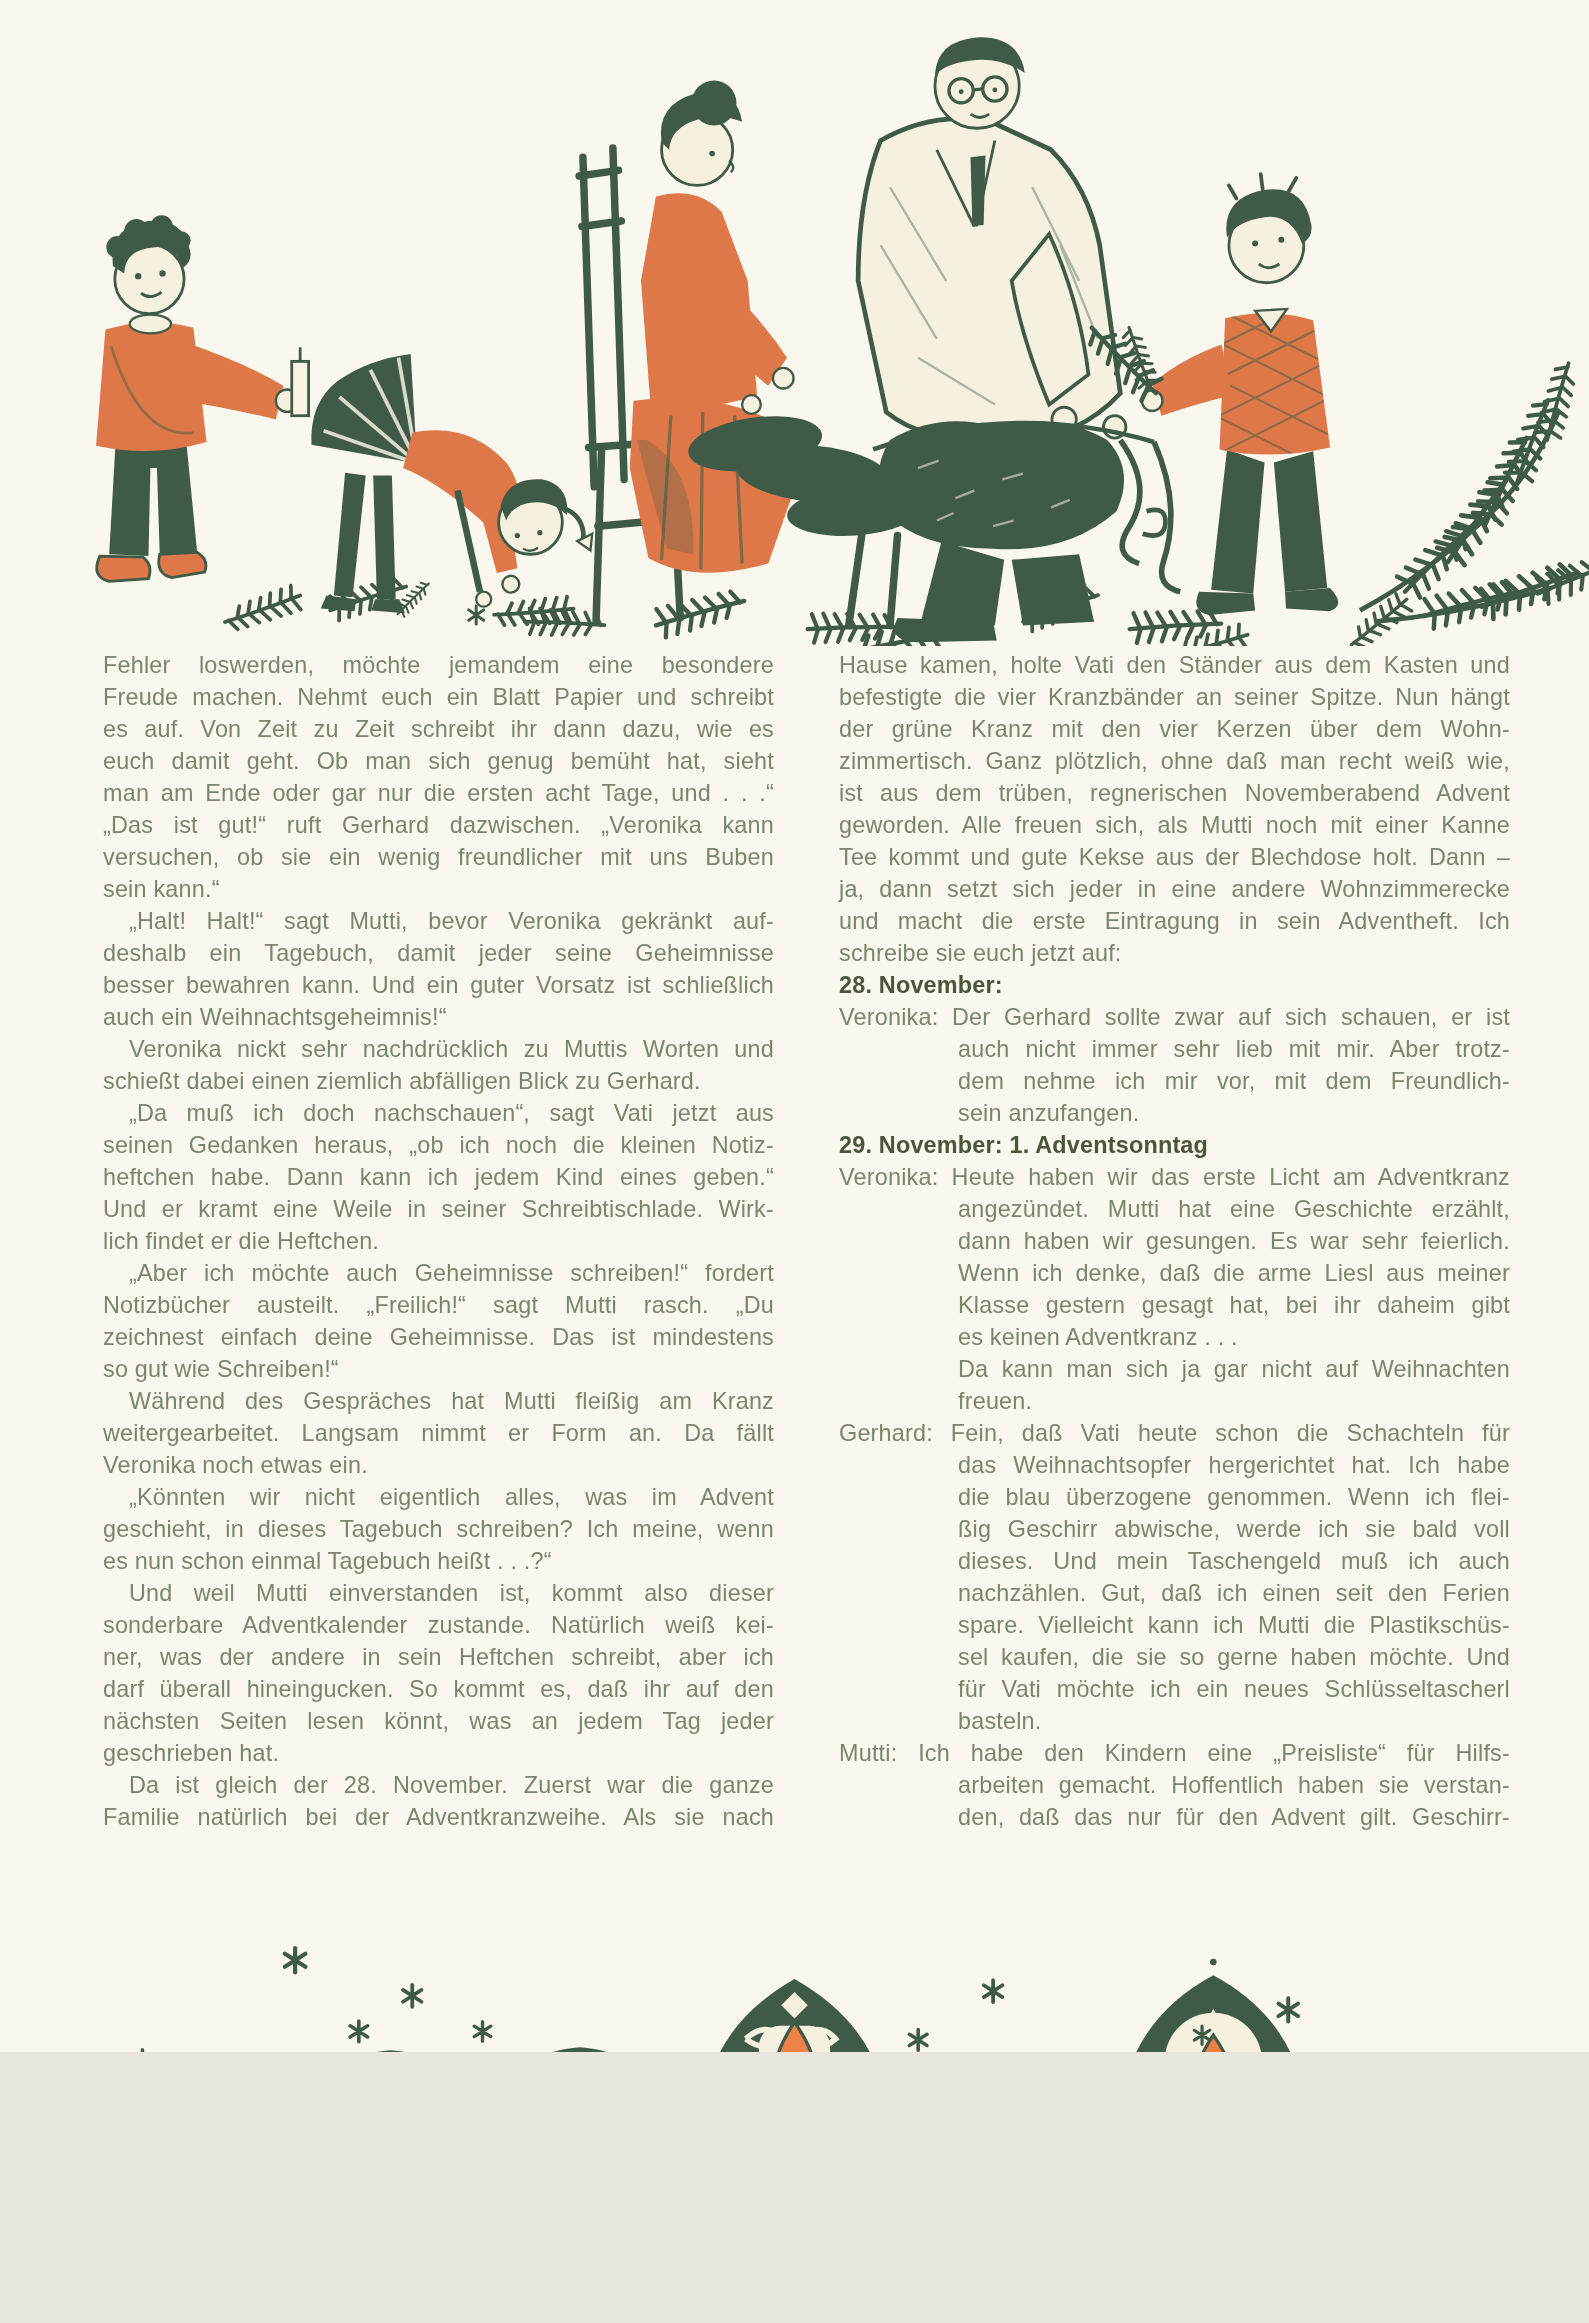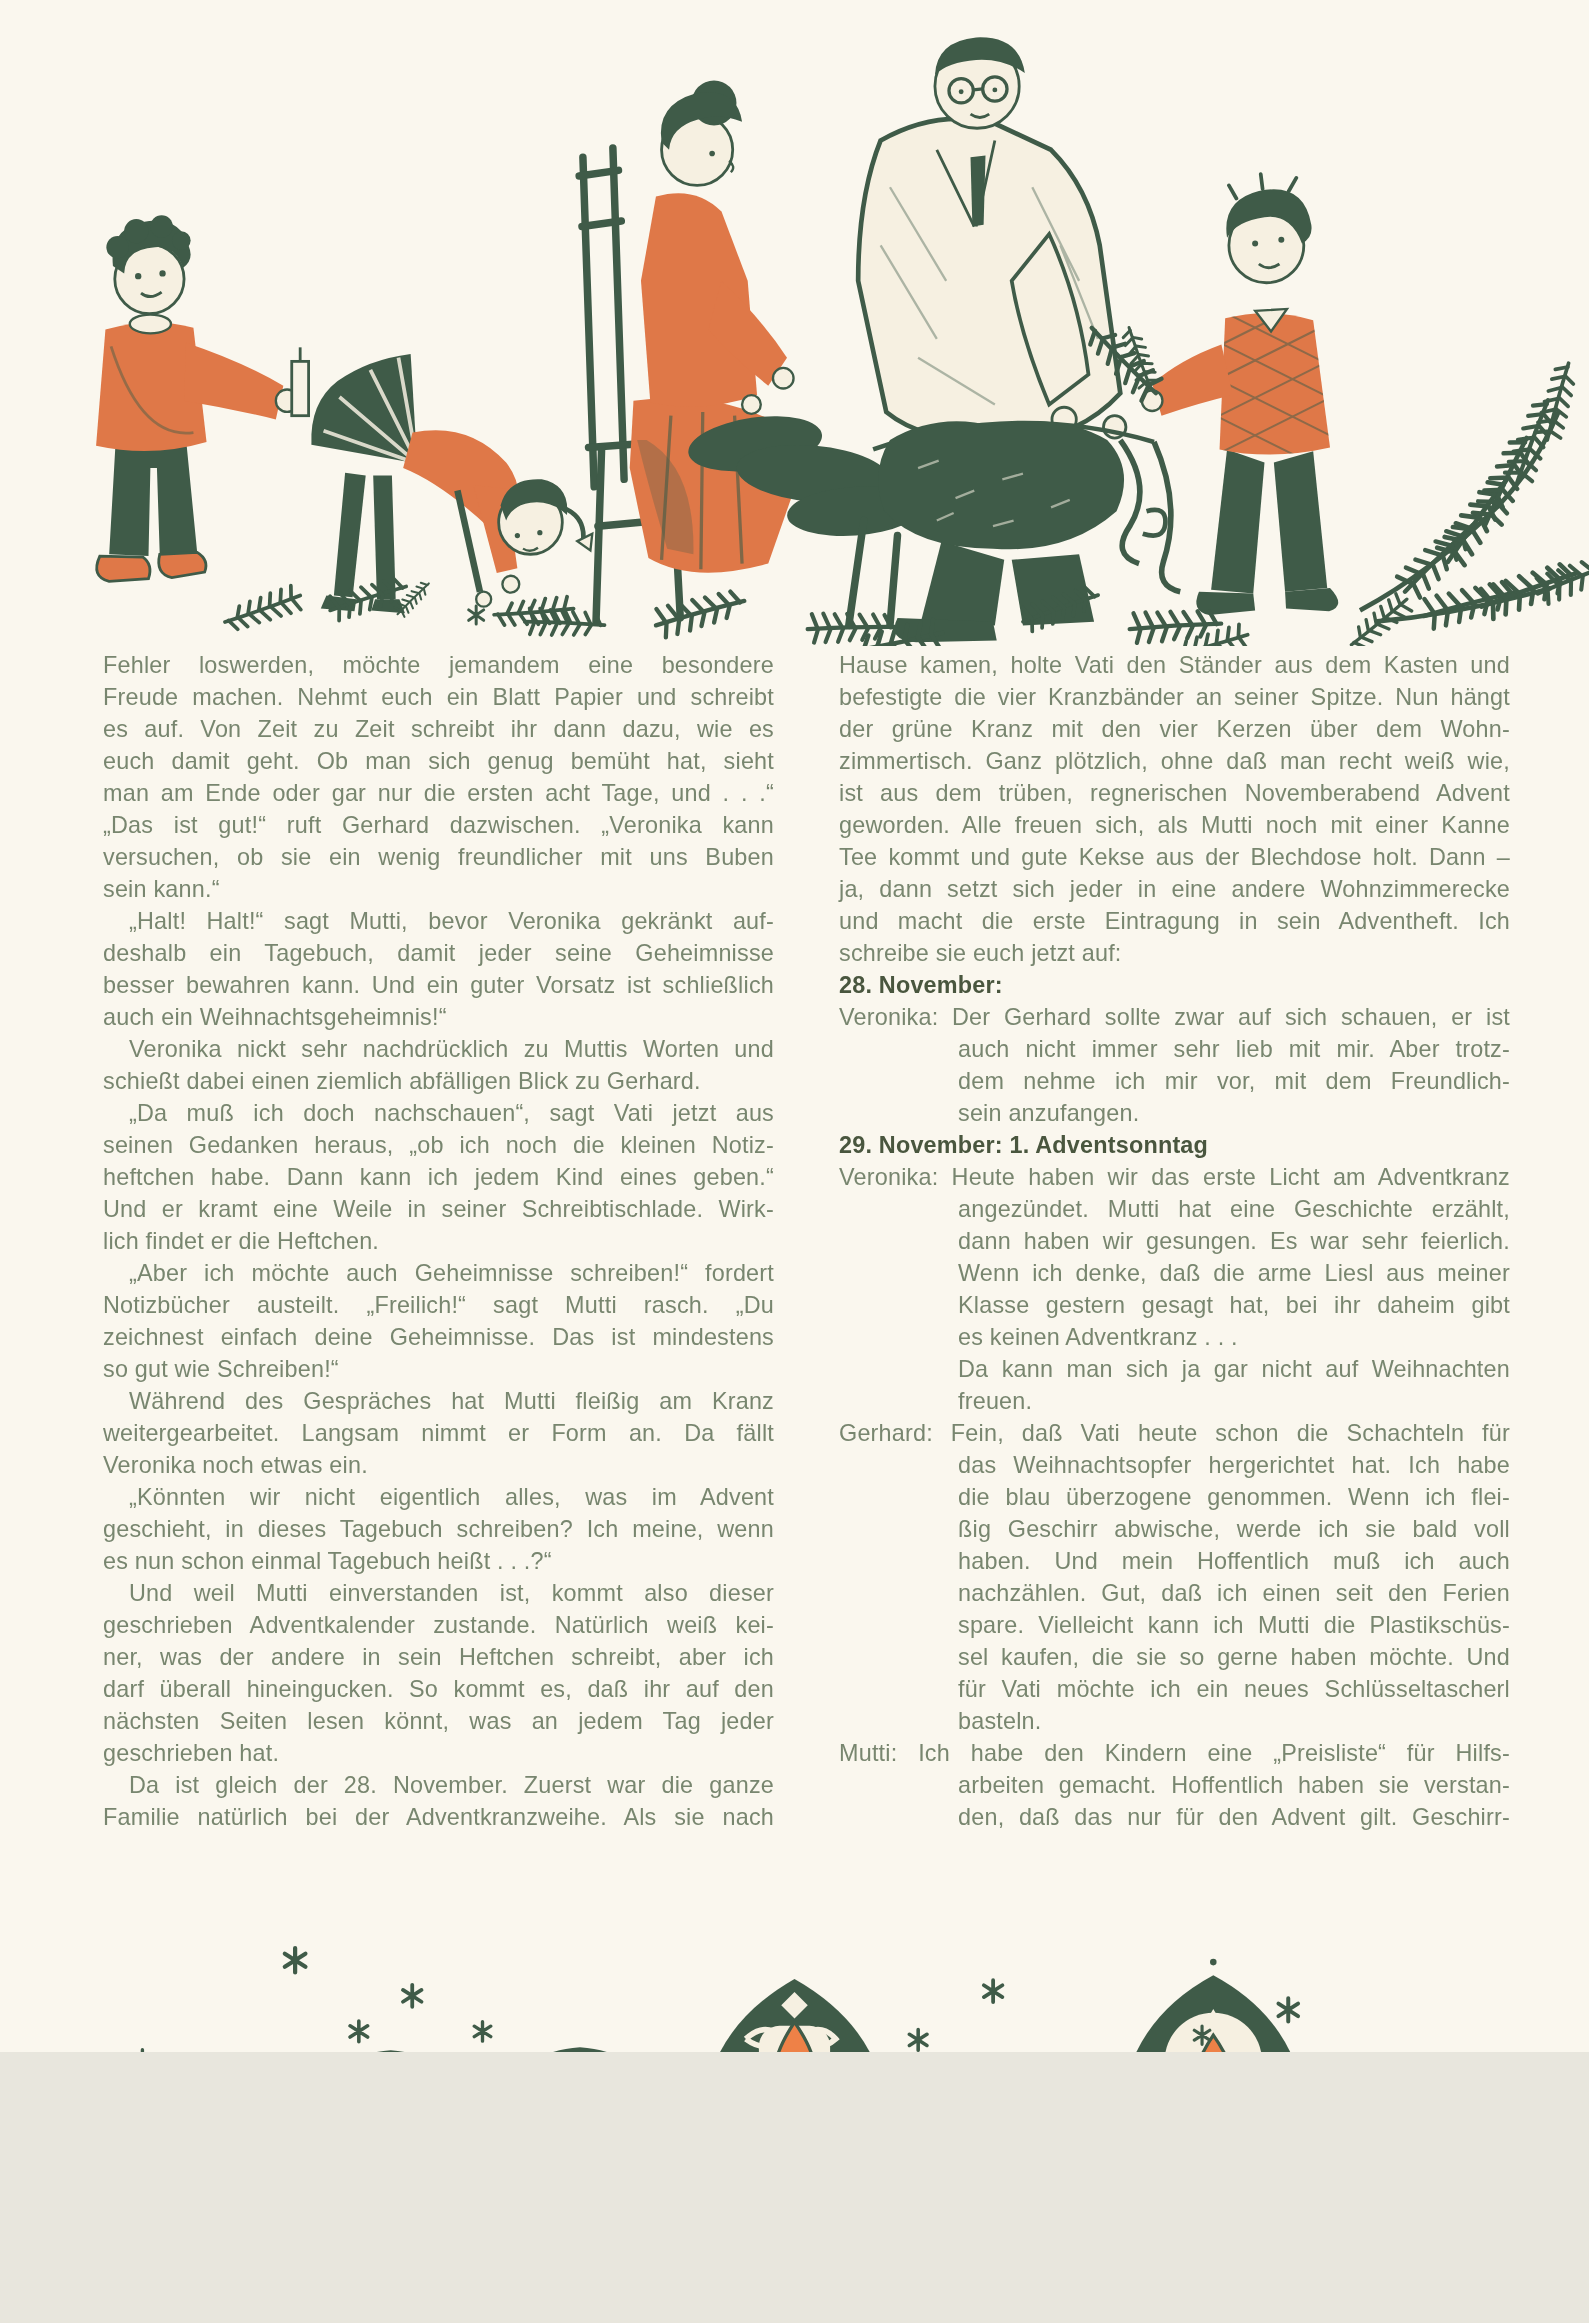--- a/index.html
+++ b/index.html
@@ -251,21 +251,21 @@
         <div class="line">weitergearbeitet. Langsam nimmt er Form an. Da fällt</div>
         <div class="line plain">Veronika noch etwas ein.</div>
       </div>
       <div class="para">
         <div class="line indent">„Könnten wir nicht eigentlich alles, was im Advent</div>
         <div class="line">geschieht, in dieses Tagebuch schreiben? Ich meine, wenn</div>
         <div class="line plain">es nun schon einmal Tagebuch heißt . . .?“</div>
       </div>
       <div class="para">
         <div class="line indent">Und weil Mutti einverstanden ist, kommt also dieser</div>
-        <div class="line">geschrieben Adventkalender zustande. Natürlich weiß kei-</div>
+        <div class="line">sonderbare Adventkalender zustande. Natürlich weiß kei-</div>
         <div class="line">ner, was der andere in sein Heftchen schreibt, aber ich</div>
         <div class="line">darf überall hineingucken. So kommt es, daß ihr auf den</div>
         <div class="line">nächsten Seiten lesen könnt, was an jedem Tag jeder</div>
         <div class="line plain">geschrieben hat.</div>
       </div>
       <div class="para">
         <div class="line indent">Da ist gleich der 28. November. Zuerst war die ganze</div>
         <div class="line">Familie natürlich bei der Adventkranzweihe. Als sie nach</div>
       </div>
     </div>
@@ -298,21 +298,21 @@
         <div class="line cont">Klasse gestern gesagt hat, bei ihr daheim gibt</div>
         <div class="line plain cont">es keinen Adventkranz . . .</div>
         <div class="line cont">Da kann man sich ja gar nicht auf Weihnachten</div>
         <div class="line plain cont">freuen.</div>
       </div>
       <div class="speech">
         <div class="line"><span class="speaker">Gerhard:</span> Fein, daß Vati heute schon die Schachteln für</div>
         <div class="line cont">das Weihnachtsopfer hergerichtet hat. Ich habe</div>
         <div class="line cont">die blau überzogene genommen. Wenn ich flei-</div>
         <div class="line cont">ßig Geschirr abwische, werde ich sie bald voll</div>
-        <div class="line cont">haben. Und mein Hoffentlich muß ich auch</div>
+        <div class="line cont">dieses. Und mein Taschengeld muß ich auch</div>
         <div class="line cont">nachzählen. Gut, daß ich einen seit den Ferien</div>
         <div class="line cont">spare. Vielleicht kann ich Mutti die Plastikschüs-</div>
         <div class="line cont">sel kaufen, die sie so gerne haben möchte. Und</div>
         <div class="line cont">für Vati möchte ich ein neues Schlüsseltascherl</div>
         <div class="line plain cont">basteln.</div>
       </div>
       <div class="speech">
         <div class="line"><span class="speaker">Mutti:</span> Ich habe den Kindern eine „Preisliste“ für Hilfs-</div>
         <div class="line cont">arbeiten gemacht. Hoffentlich haben sie verstan-</div>
         <div class="line cont">den, daß das nur für den Advent gilt. Geschirr-</div>

